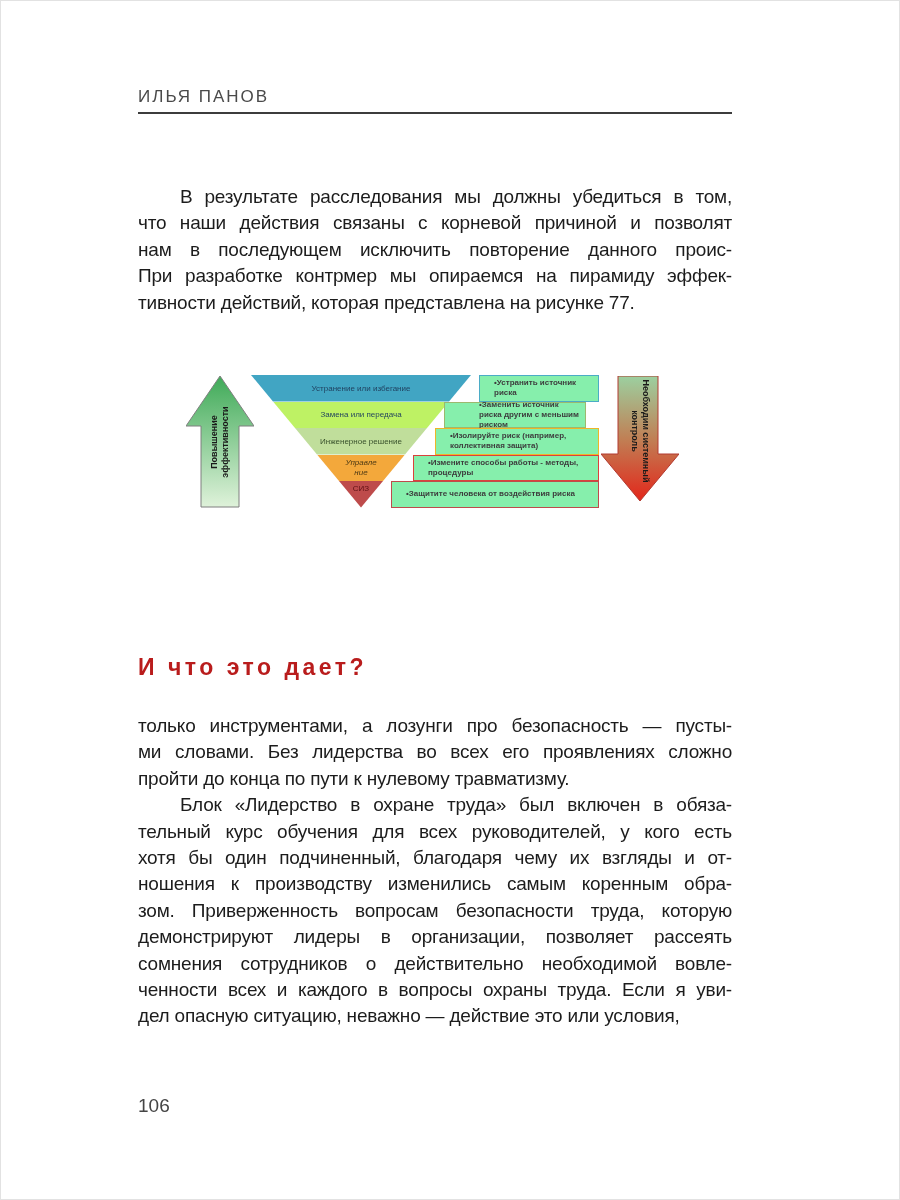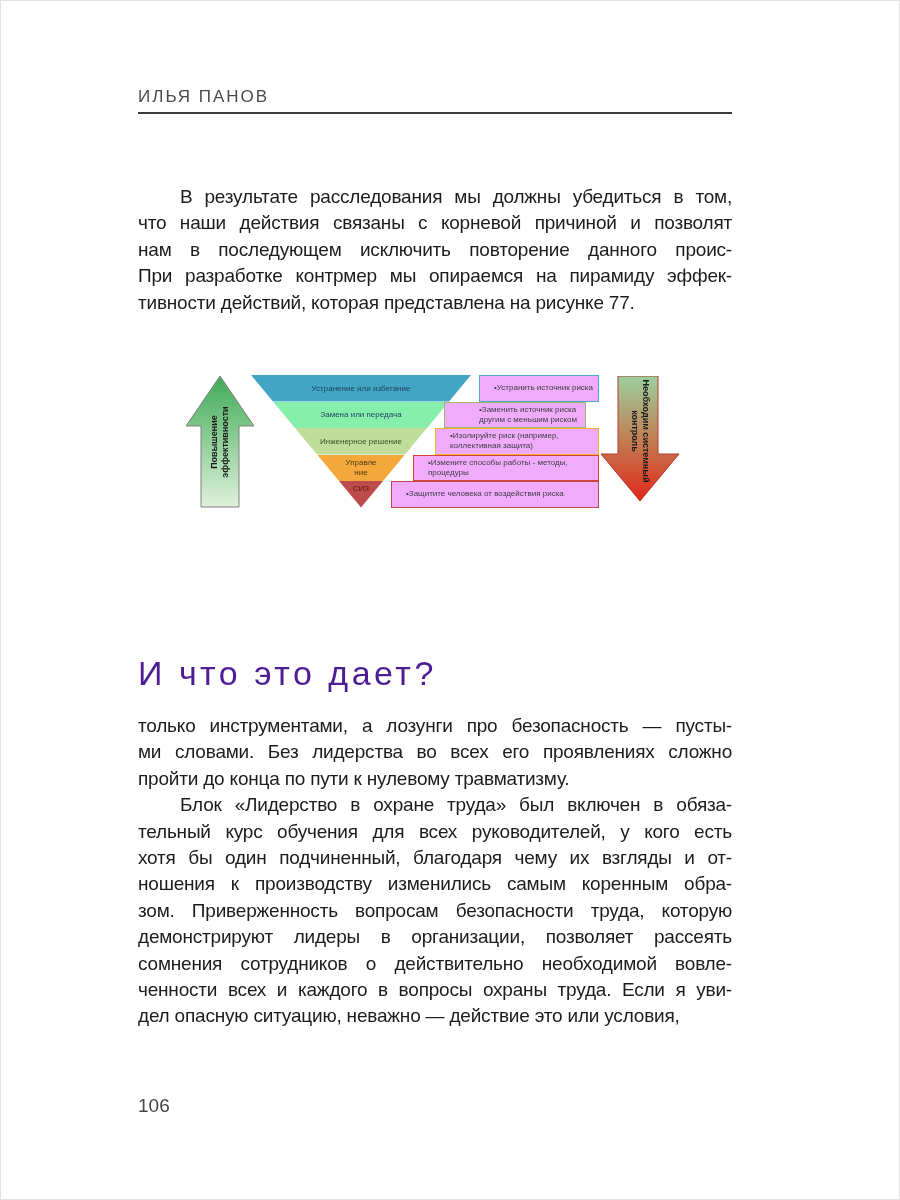--- a/index.html
+++ b/index.html
@@ -24,28 +24,28 @@
   .arrow-green{left:48px;top:8px;width:68px;height:132px;}
   .arrow-red{left:463px;top:8px;width:78px;height:126px;}
   .alabel{
     position:absolute;display:flex;flex-direction:column;align-items:center;justify-content:center;
     font-size:9px;font-weight:bold;color:#1a1a1a;line-height:11px;text-align:center;white-space:nowrap;
   }
   .alabel-green{width:128px;height:34px;left:-30px;top:49px;transform:rotate(-90deg);}
   .alabel-red{width:120px;height:34px;left:-21px;top:38px;transform:rotate(90deg);}
   .pyr-band{position:absolute;display:flex;align-items:center;justify-content:center;box-sizing:border-box;}
   .pyr-band .blabel{font-size:8px;line-height:9.5px;text-align:center;}
-  .pyr-box{position:absolute;background:#f0abfc;display:flex;align-items:center;box-sizing:border-box;}
+  .pyr-box{position:absolute;background:#86efac;display:flex;align-items:center;box-sizing:border-box;font-weight:bold;}
   .pyr-box .btext{font-size:8px;line-height:10px;color:#3d3d3d;padding:1px 5px 1px 14px;}
   
   .caption{position:absolute;left:137px;top:528px;width:594px;text-align:center;
     font-size:17px;font-style:italic;color:#8e8e8e;letter-spacing:0.3px;}
   
-  .heading{position:absolute;left:137px;top:653px;font-size:34px;font-weight:400;
-    color:#4c1d95;letter-spacing:3.5px;}
+  .heading{position:absolute;left:137px;top:653px;font-size:23px;font-weight:700;
+    color:#b91c1c;letter-spacing:3.5px;}
   
   .pagenum{position:absolute;left:137px;top:1094px;font-size:19px;color:#454545;}
 </style>
 </head>
 <body>
 
 <div class="page">
 
   <div class="author">ИЛЬЯ ПАНОВ</div>
   <div class="header-rule"></div>
@@ -76,34 +76,34 @@
       </div>
     </div>
 
     <div id="pyramid">
         <div class="pyr-band" style="left: 113px; top: 7px; width: 220px; height: 26.5px; background: rgb(65, 165, 195); clip-path: polygon(0px 0px, 100% 0px, calc(100% - 22px) 100%, 22px 100%);">
           <div class="blabel" style="color: rgb(31, 63, 94); padding: 0px 22px;">Устранение или избегание</div>
         </div>
         <div class="pyr-box" style="left: 341px; top: 7px; width: 120px; height: 26.5px; border: 1px solid rgb(75, 172, 198);">
           <div class="btext">•Устранить источник риска</div>
         </div>
-        <div class="pyr-band" style="left: 135px; top: 33.5px; width: 176px; height: 26.5px; background: #86efac; clip-path: polygon(0px 0px, 100% 0px, calc(100% - 22px) 100%, 22px 100%);">
+        <div class="pyr-band" style="left: 135px; top: 33.5px; width: 176px; height: 26.5px; background: #bef264; clip-path: polygon(0px 0px, 100% 0px, calc(100% - 22px) 100%, 22px 100%);">
           <div class="blabel" style="color: rgb(31, 63, 94); padding: 0px 22px;">Замена или передача</div>
         </div>
         <div class="pyr-box" style="left: 306px; top: 33.5px; width: 142px; height: 26.5px; border: 1px solid rgb(156, 184, 110); padding-left: 20px;">
           <div class="btext">•Заменить источник риска другим с меньшим риском</div>
         </div>
         <div class="pyr-band" style="left: 157px; top: 60px; width: 132px; height: 26.5px; background: rgb(192, 222, 155); clip-path: polygon(0px 0px, 100% 0px, calc(100% - 22px) 100%, 22px 100%);">
           <div class="blabel" style="color: rgb(55, 80, 43); padding: 0px 22px;">Инженерное решение</div>
         </div>
         <div class="pyr-box" style="left: 297px; top: 60px; width: 164px; height: 26.5px; border: 1px solid rgb(239, 180, 40);">
           <div class="btext">•Изолируйте риск (например, коллективная защита)</div>
         </div>
         <div class="pyr-band" style="left: 179px; top: 86.5px; width: 88px; height: 26.5px; background: rgb(243, 168, 59); clip-path: polygon(0px 0px, 100% 0px, calc(100% - 22px) 100%, 22px 100%);">
-          <div class="blabel" style="color: rgb(78, 58, 20); padding: 0px 22px;">Управле ние</div>
+          <div class="blabel" style="color: rgb(78, 58, 20); padding: 0px 22px; font-style: italic;">Управле ние</div>
         </div>
         <div class="pyr-box" style="left: 275px; top: 86.5px; width: 186px; height: 26.5px; border: 1px solid rgb(217, 66, 59);">
           <div class="btext">•Измените способы работы - методы, процедуры</div>
         </div>
         <div class="pyr-band" style="left: 201px; top: 113px; width: 44px; height: 26.5px; background: rgb(190, 75, 75); clip-path: polygon(0px 0px, 100% 0px, 50% 100%); align-items: flex-start; padding-top: 3px;">
           <div class="blabel" style="color: rgb(94, 16, 20); padding: 0px 6px;">СИЗ</div>
         </div>
         <div class="pyr-box" style="left: 253px; top: 113px; width: 208px; height: 26.5px; border: 1px solid rgb(190, 75, 75);">
           <div class="btext">•Защитите человека от воздействия риска</div>
         </div>

